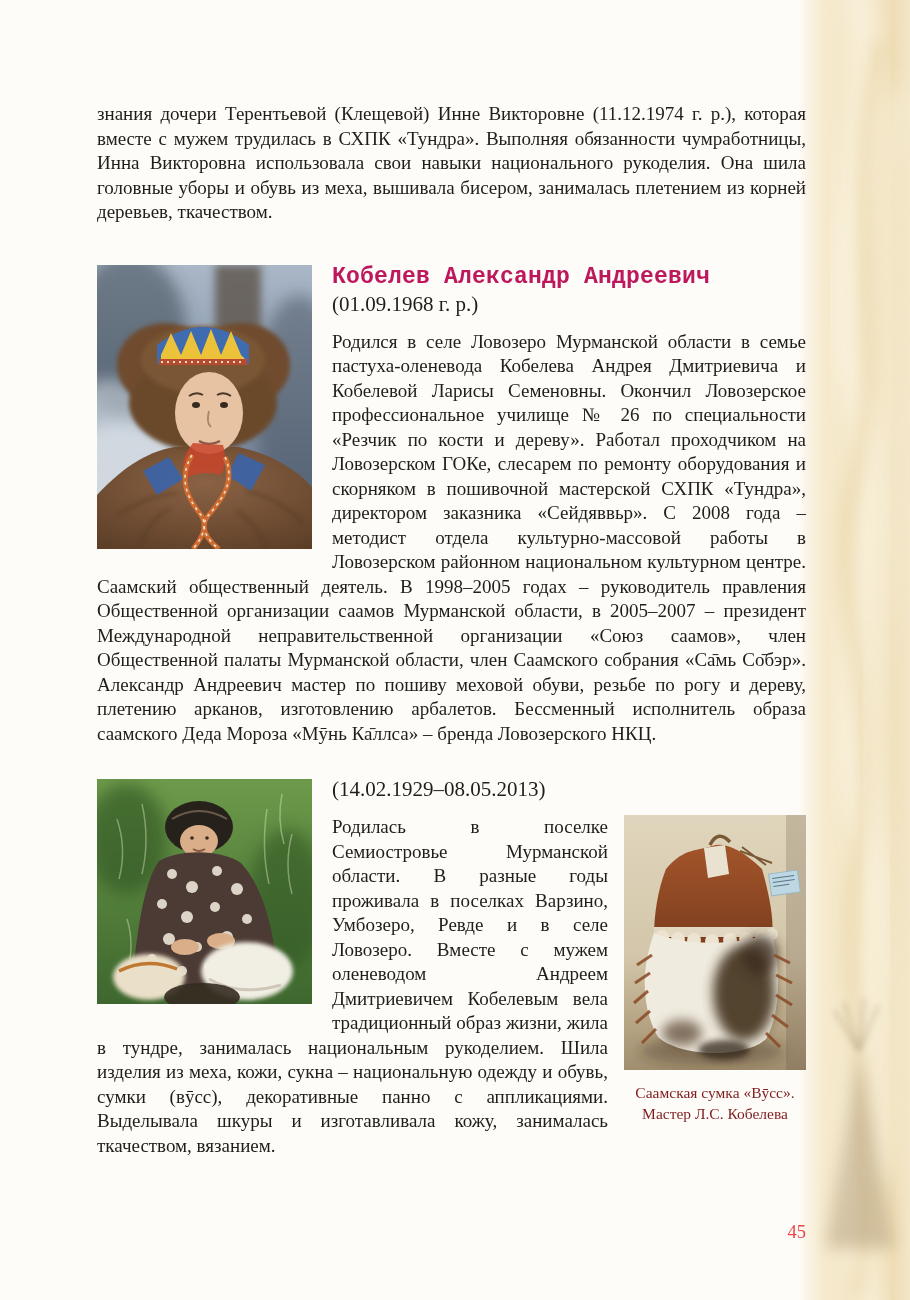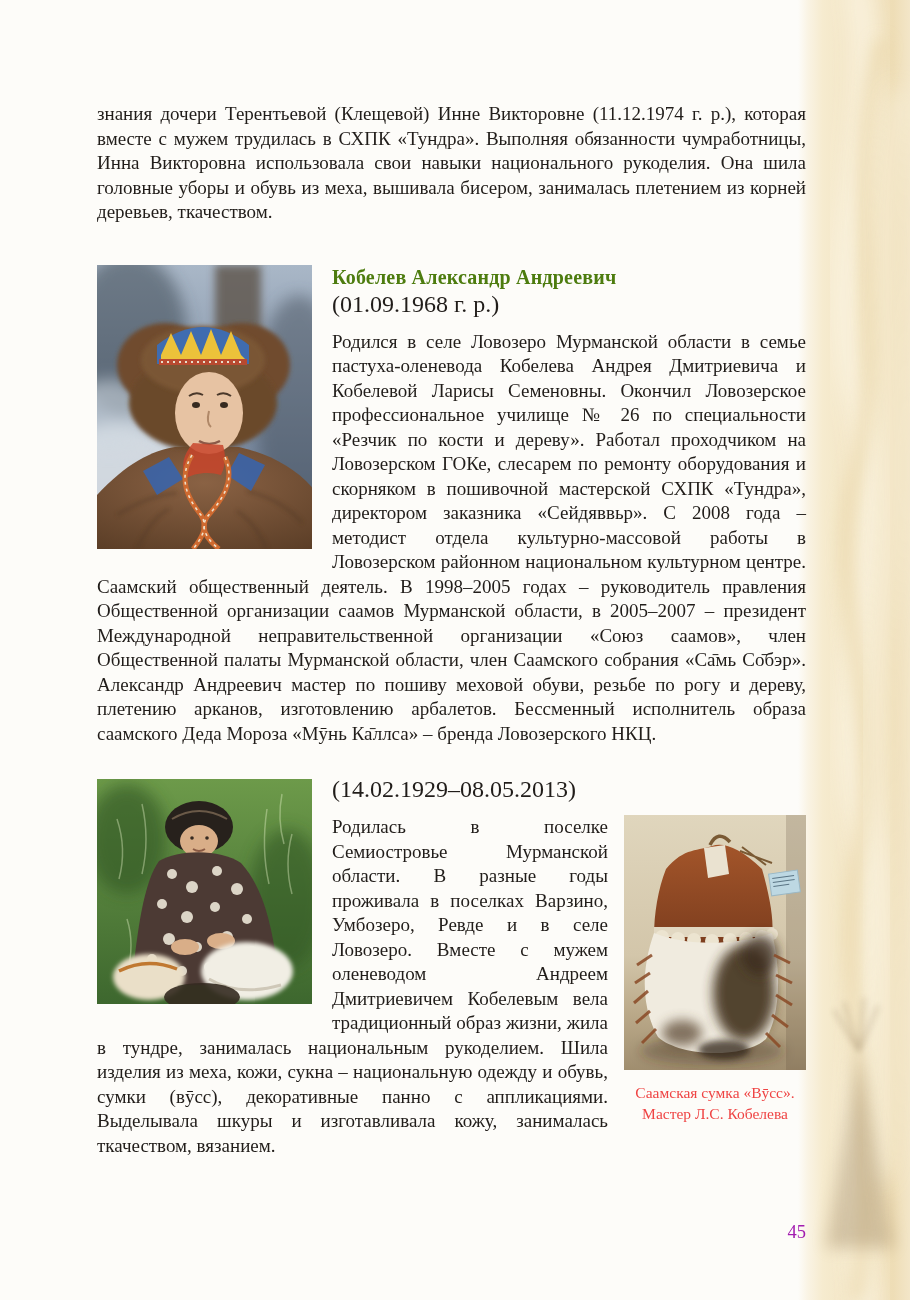--- a/index.html
+++ b/index.html
@@ -15,28 +15,28 @@
       rgba(247,236,210,0) 0%,
       rgba(247,236,210,.55) 9%,
       #f6ebcf 22%, #f1e2bf 55%, #eeddb6 85%, #f3e6c8 100%);
   }
   .edge-band svg{position:absolute;top:0;left:0;}
   .content{position:absolute;top:0;left:97px;width:709px;}
   .body-text{margin:0;font-size:19px;line-height:24.5px;text-align:justify;}
   .intro{margin-top:102px;}
   .person-1{margin-top:38px;}
   .person-2{margin-top:30px;clear:left;}
-  .person-name{font-size:20px;font-weight:bold;margin:0;line-height:28px;letter-spacing:.2px;color:#4d7c0f;}
-  .person-dates{font-size:24px;line-height:26px;margin:0 0 13px 0;}
+  .person-name{font-size:23px;font-weight:bold;margin:0;line-height:28px;letter-spacing:.2px;color:#be185d;font-family:Liberation Mono, monospace;}
+  .person-dates{font-size:21px;line-height:26px;margin:0 0 13px 0;}
   figure{margin:0;padding:0;}
   .photo-1{float:left;width:215px;height:284px;margin:2px 20px 22px 0;}
   .photo-2{float:left;width:215px;height:225px;margin:3px 20px 12px 0;}
   .bag-fig{float:right;width:182px;margin:0 0 6px 16px;}
-  .bag-caption{font-size:15.5px;line-height:21px;text-align:center;margin:12px 0 0 0;color:#ef4444;}
-  .page-number{position:absolute;top:1222px;left:97px;width:709px;text-align:right;font-size:18.5px;color:#a21caf;}
+  .bag-caption{font-size:15.5px;line-height:21px;text-align:center;margin:12px 0 0 0;color:#7f1d1d;}
+  .page-number{position:absolute;top:1222px;left:97px;width:709px;text-align:right;font-size:18.5px;color:#ef4444;}
   svg{display:block;}
 </style>
 </head>
 <body>
 
 <div class="page">
 
   <div class="edge-band">
     <svg width="112" height="1300" viewBox="0 0 112 1300">
       <defs>

